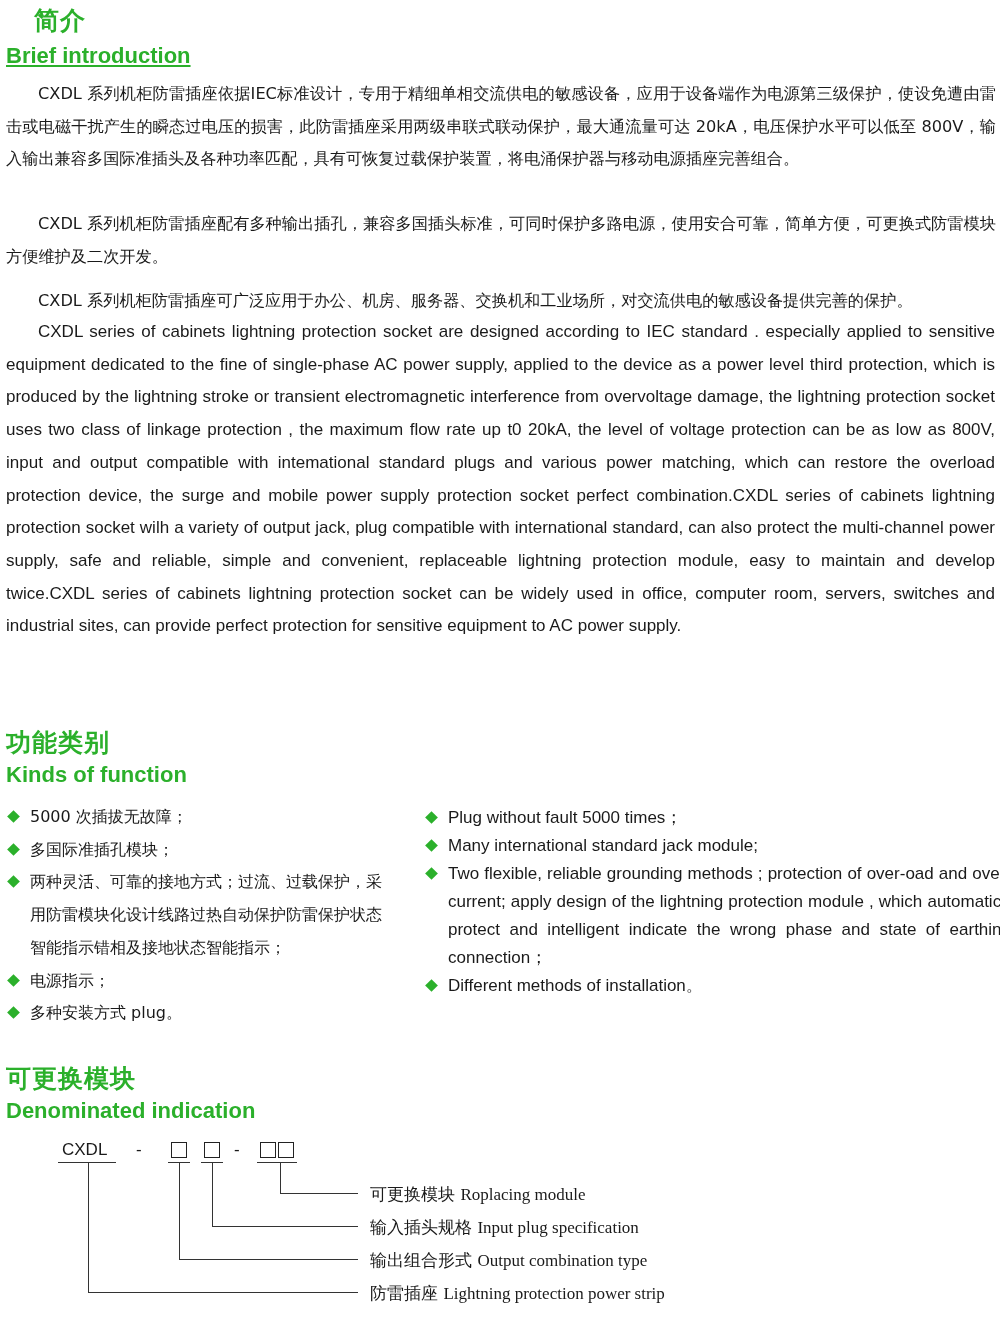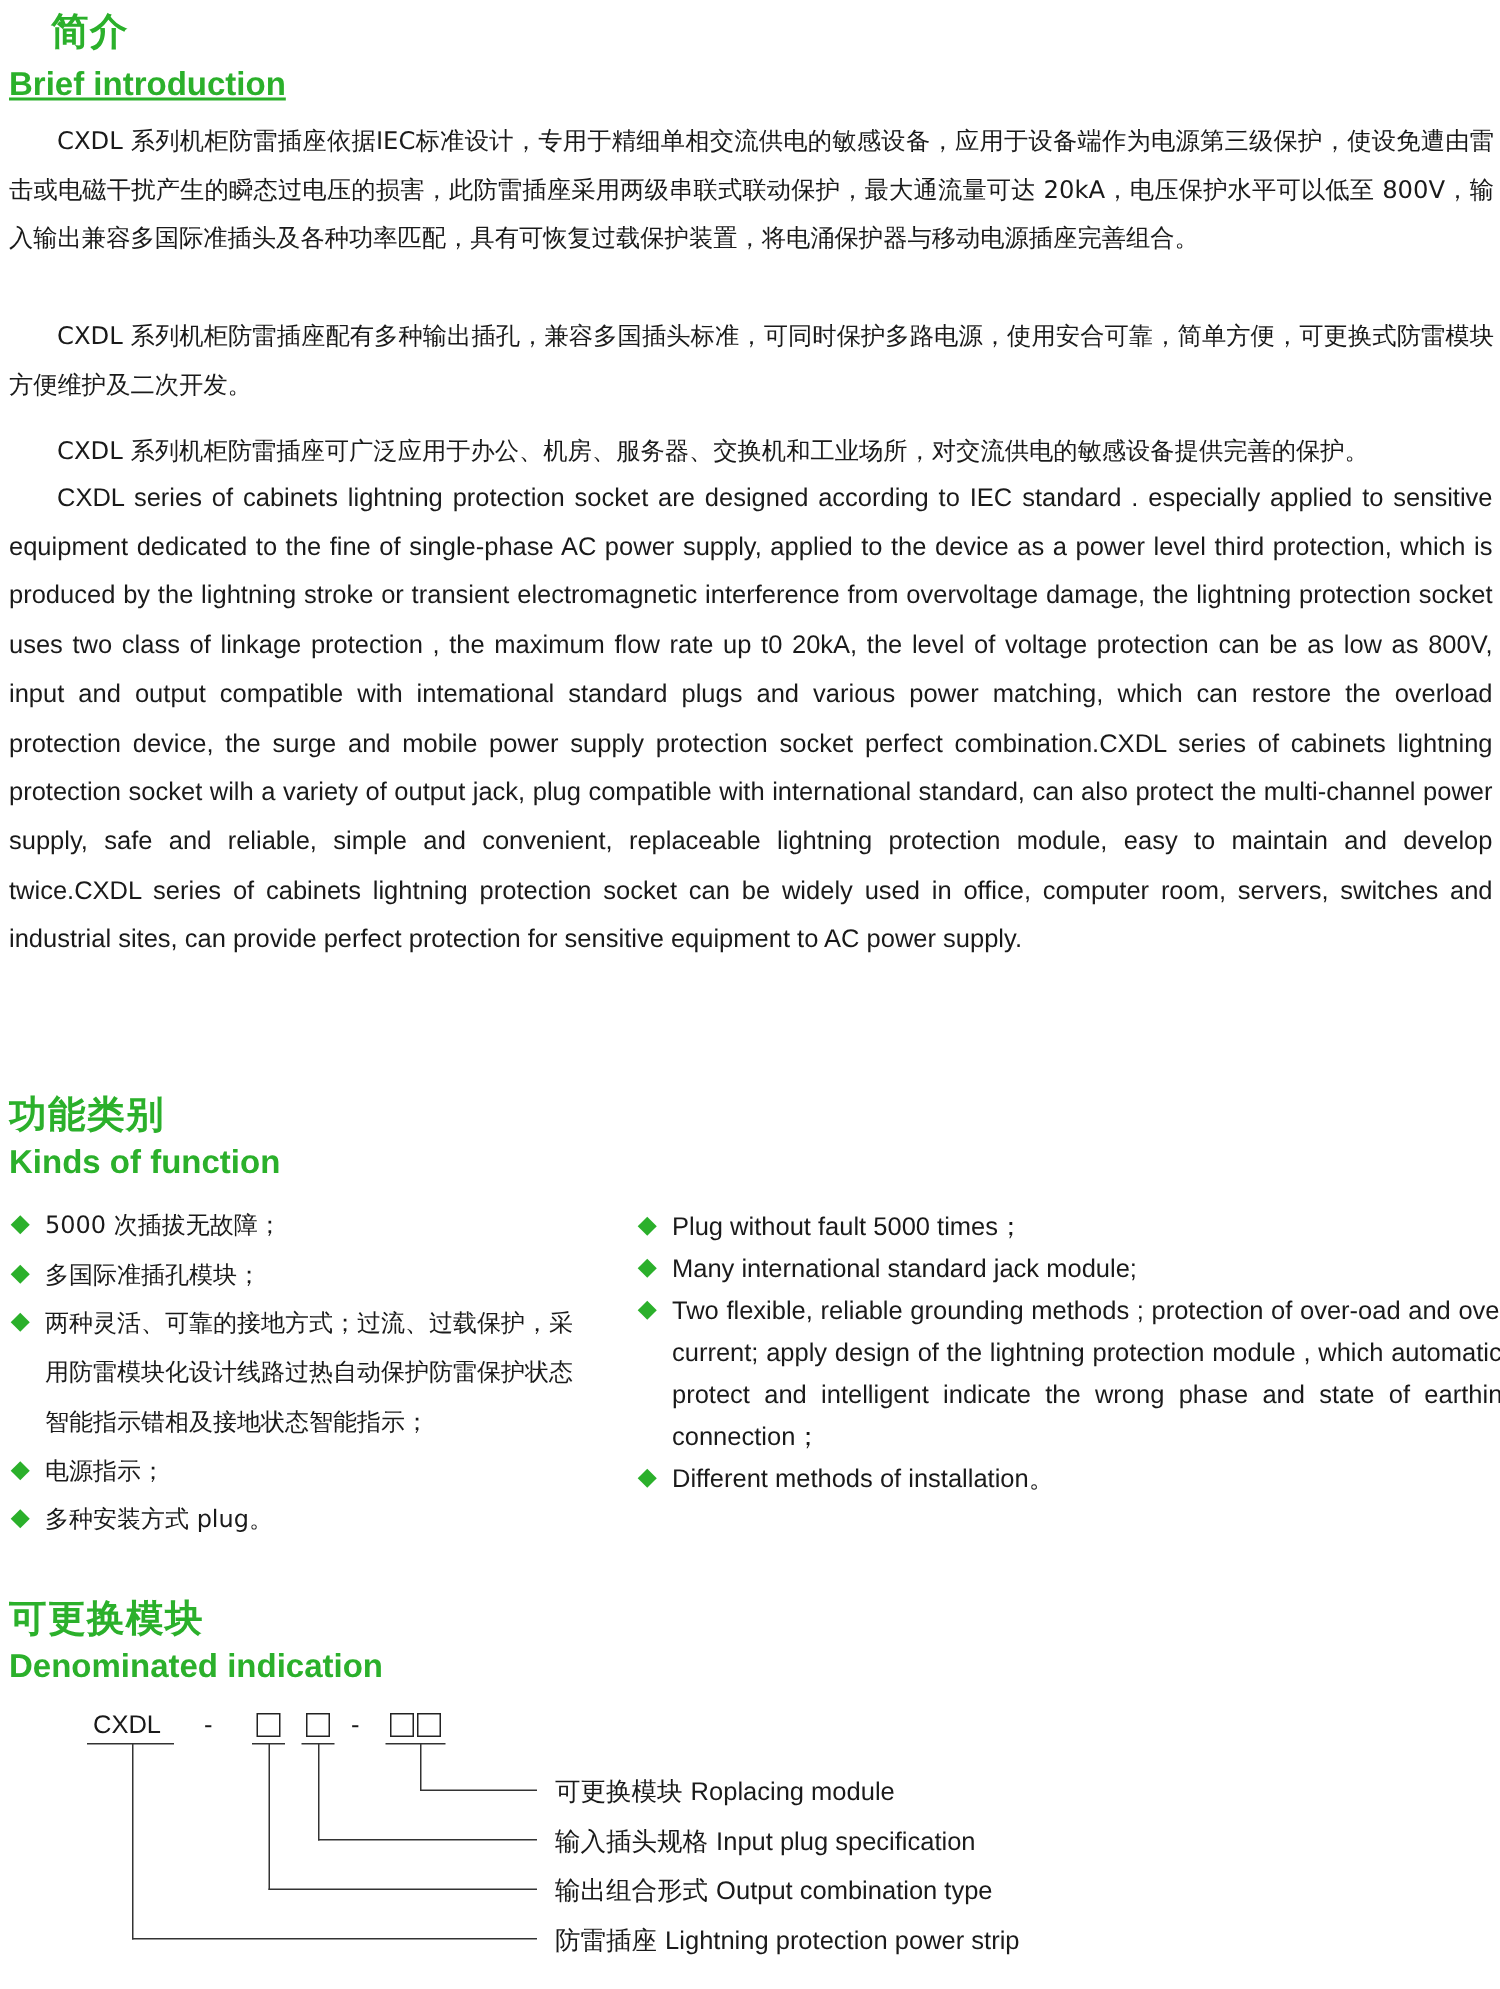--- a/index.html
+++ b/index.html
@@ -16,21 +16,21 @@
   .list.cn li { font-family: "DejaVu Sans", sans-serif; font-size: 16px; line-height: 32.7px; }
   .list.en li { font-family: "Liberation Sans", sans-serif; font-size: 17px; line-height: 28px; text-align: justify; }
   .diamond { position: absolute; left: 3px; width: 9px; height: 9px; background: #2bb02b; transform: rotate(45deg); }
   .list.cn .diamond { top: 11px; }
   .list.en .diamond { top: 9px; }
   .diag { position: absolute; left: 0; top: 1130px; width: 1000px; height: 190px; }
   .code { position: absolute; font-size: 17px; font-family: "Liberation Sans", sans-serif; top: 10px; }
   .box { position: absolute; top: 12px; width: 14px; height: 14px; border: 1px solid #222; }
   .line { position: absolute; background: #333; }
   .label { position: absolute; left: 370px; font-size: 17px; font-family: "DejaVu Sans", sans-serif; white-space: nowrap; }
-  .label .en { font-family: Liberation Sans, sans-serif; }
+  .label .en { font-family: Liberation Serif, serif; }
 </style>
 </head>
 <body>
 
 <div class="h-cn" style="top:4px;margin-left:28px;">简介</div>
 <div class="h-en" style="top:43px;text-decoration:underline;">Brief introduction</div>
 
 <div class="para-cn" style="top:78px;"><span class="indent"></span><span>CXDL 系列机柜防雷插座依据IEC标准设计，专用于精细单相交流供电的敏感设备，应用于设备端作为电源第三级保护，使设免遭由雷击或电磁干扰产生的瞬态过电压的损害，此防雷插座采用两级串联式联动保护，最大通流量可达 20kA，电压保护水平可以低至 800V，输入输出兼容多国际准插头及各种功率匹配，具有可恢复过载保护装置，将电涌保护器与移动电源插座完善组合。</span></div>
 <div class="para-cn" style="top:208px;"><span class="indent"></span><span>CXDL 系列机柜防雷插座配有多种输出插孔，兼容多国插头标准，可同时保护多路电源，使用安合可靠，简单方便，可更换式防雷模块方便维护及二次开发。</span></div>
 <div class="para-cn" style="top:285px;"><span class="indent"></span><span>CXDL 系列机柜防雷插座可广泛应用于办公、机房、服务器、交换机和工业场所，对交流供电的敏感设备提供完善的保护。</span></div>

